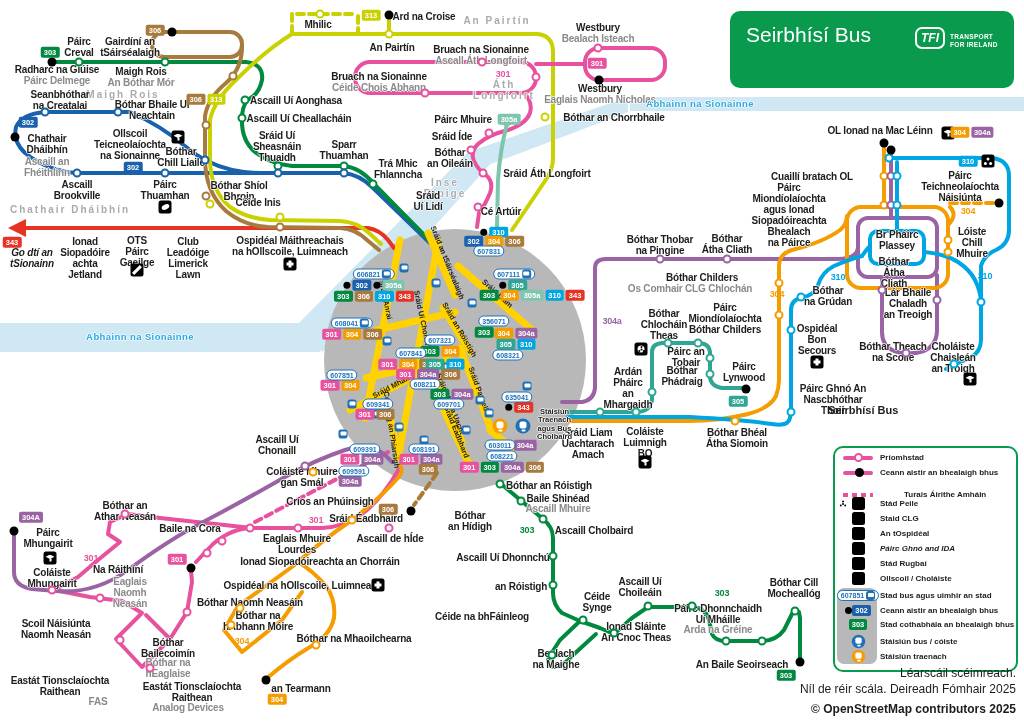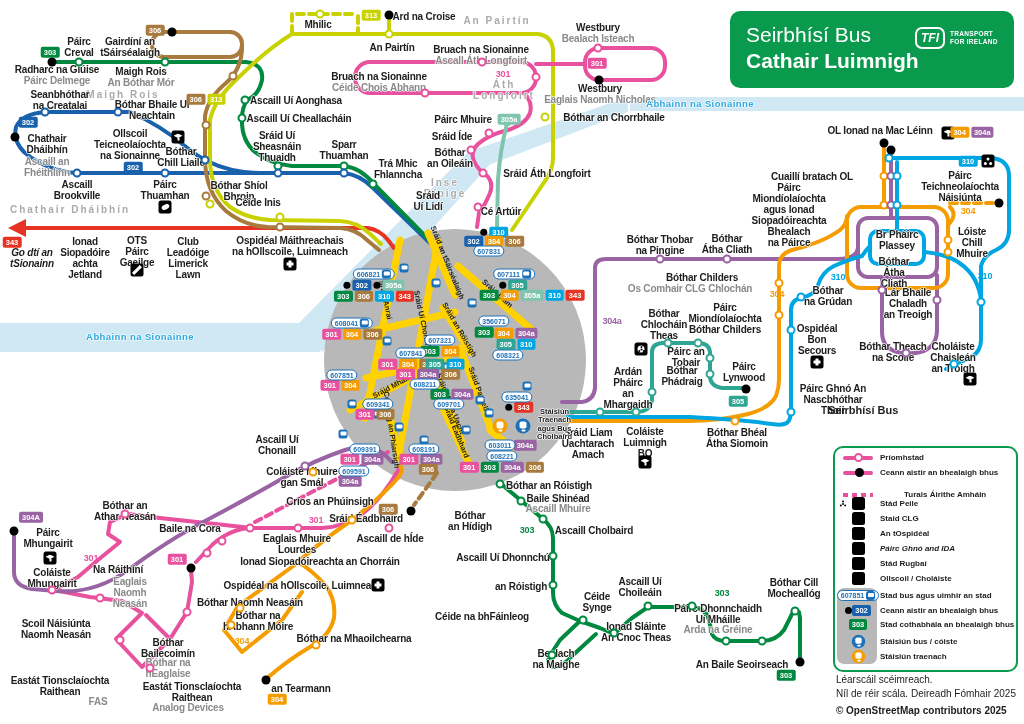--- a/index.html
+++ b/index.html
@@ -62,21 +62,21 @@
   .stc::before{content:"";position:absolute;left:4px;top:3px;width:7px;height:7px;background:#fff;border-radius:2px;}
   .stc::after{content:"";position:absolute;left:5.5px;top:11px;width:4px;height:1.6px;background:#fff;border-radius:1px;}
   .stc.bus{background:#1d71b8;}
   .stc.train{background:#f59c00;}
 
   
   .titlebox{position:absolute;left:730px;top:11px;width:284px;height:77px;background:var(--tfigreen);
             border-radius:10px;z-index:8;color:#fff;}
   .titlebox .t1{position:absolute;left:16px;top:12px;font-size:21px;font-weight:normal;}
   .titlebox .t2{position:absolute;left:16px;top:38px;font-size:21px;font-weight:bold;}
-  .tfi{position:absolute;right:12px;top:16px;display:flex;gap:5px;align-items:center;}
+  .tfi{position:absolute;right:12px;top:16px;display:flex;gap:5px;align-items:flex-end;}
   .tfimark{display:inline-block;border:2px solid #fff;border-radius:7px;padding:3px 4px;
            font-weight:bold;font-style:italic;font-size:12px;line-height:1;}
   .tficap{display:inline-block;width:52px;font-size:6.5px;font-weight:bold;line-height:1.25;letter-spacing:.3px;}
 
   
   .lgd-title{position:absolute;left:828px;top:404px;font-size:11px;font-weight:bold;color:#1d1d1b;z-index:8;}
   .lgd-badges{position:absolute;left:828px;top:419px;width:190px;line-height:13px;z-index:8;}
   .lgd-badges .badge{margin:0 1px 2px 0;}
   .lgdbox{position:absolute;left:833px;top:446px;width:181px;height:222px;border:2px solid var(--tfigreen);
           border-radius:10px;z-index:3;background:#fff;}
@@ -85,21 +85,21 @@
   .lgd-sym{width:44px;display:flex;justify-content:center;align-items:center;flex:none;}
   .lgd-lab{font-size:8px;font-weight:bold;color:#1d1d1b;white-space:nowrap;}
   .lsline{position:relative;display:inline-block;width:30px;height:4px;background:var(--r301);border-radius:2px;}
   .lsline .lsdot{position:absolute;left:11px;top:-2.5px;width:5px;height:5px;border:2.2px solid var(--r301);
                  background:#fff;border-radius:50%;}
   .lsline .lsterm{position:absolute;left:12px;top:-2.5px;width:9px;height:9px;background:#000;border-radius:50%;}
   .lsdash{display:inline-block;width:30px;height:4px;
           background:repeating-linear-gradient(90deg,var(--r301) 0 5px,transparent 5px 9px);}
   .lgicon{position:static;transform:none;}
   .stc.sm{position:static;transform:scale(.9);}
-  .footer{position:absolute;right:8px;bottom:6px;font-size:10px;color:#1d1d1b;z-index:8;line-height:1.4;}
+  .footer{position:absolute;right:8px;bottom:6px;text-align:right;font-size:12px;color:#1d1d1b;z-index:8;line-height:1.4;}
   .footer .f3{margin-top:3px;font-weight:bold;}
 </style>
 </head>
 <body>
 
 <div id="stage">
 
   <svg id="mapsvg" width="1024" height="724" viewBox="0 0 1024 724">
 
     <g>
@@ -774,21 +774,20 @@
       <div class="busmini abs" style="left: 343px; top: 434px;"></div>
       <div class="busmini abs" style="left: 466px; top: 430px;"></div>
       <div class="busmini abs" style="left: 480px; top: 400px;"></div>
       <div class="busmini abs" style="left: 489px; top: 413px;"></div>
       <div class="busmini abs" style="left: 527px; top: 386px;"></div>
       <div class="busmini abs" style="left: 424px; top: 440px;"></div>
     </div>
 
   <div class="titlebox">
     <div class="t1">Seirbhísí Bus</div>
-    <div class="t2">Cathair Luimnigh</div>
     <div class="tfi">
       <span class="tfimark">TFI</span>
       <span class="tficap">TRANSPORT FOR IRELAND</span>
     </div>
   </div>
 
   <div class="lgd-title">Seirbhísí Bus</div>
   <div class="lgdbox"></div>
   <div class="lgdgray"></div>
   <div id="lgd-items">

